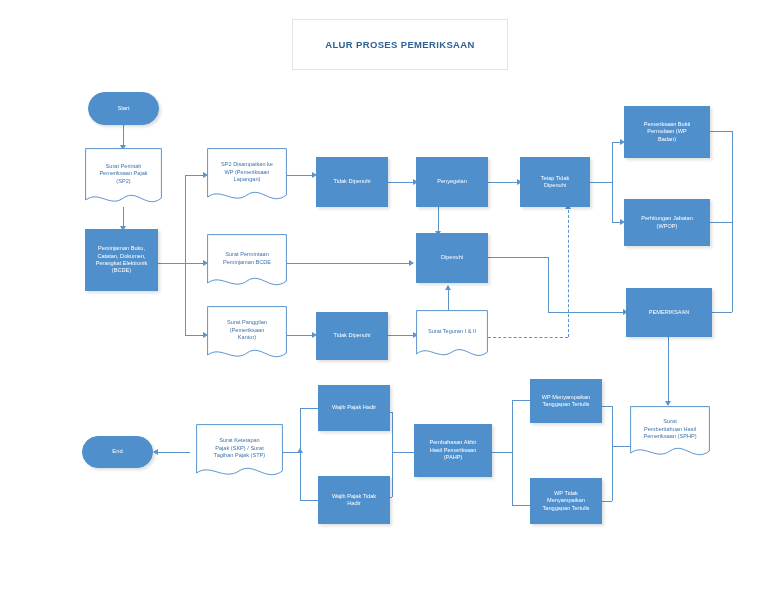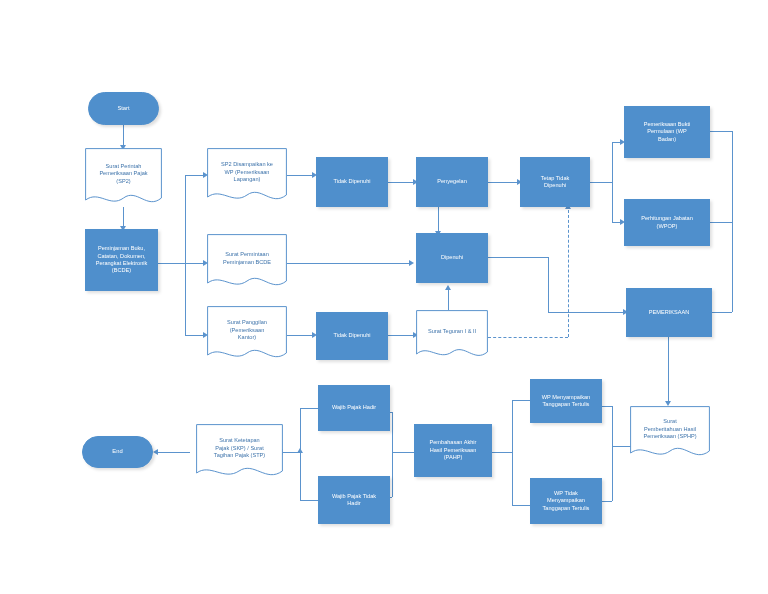--- a/index.html
+++ b/index.html
@@ -132,20 +132,23 @@
   .ar-r { border-top: 3.2px solid transparent; border-bottom: 3.2px solid transparent; border-left: 5px solid #5b93cd; }
   .ar-l { border-top: 3.2px solid transparent; border-bottom: 3.2px solid transparent; border-right: 5px solid #5b93cd; }
   .ar-d { border-left: 3.2px solid transparent; border-right: 3.2px solid transparent; border-top: 5px solid #5b93cd; }
   .ar-u { border-left: 3.2px solid transparent; border-right: 3.2px solid transparent; border-bottom: 5px solid #5b93cd; }
 </style>
 </head>
 <body>
 
 <div id="canvas">
 
+  <div class="title-box">
+    <div class="title-text">ALUR PROSES PEMERIKSAAN</div>
+  </div>
 
   <div class="ln lnv" style="left:123px; top:125px; height:23px;"></div>
   <div class="ar ar-d" style="left:120px; top:145px;"></div>
 
   <div class="ln lnv" style="left:123px; top:207px; height:22px;"></div>
   <div class="ar ar-d" style="left:120px; top:226px;"></div>
 
   <div class="ln lnh" style="left:158px; top:263px; width:27px;"></div>
   <div class="ln lnv" style="left:185px; top:175px; height:160px;"></div>
 

